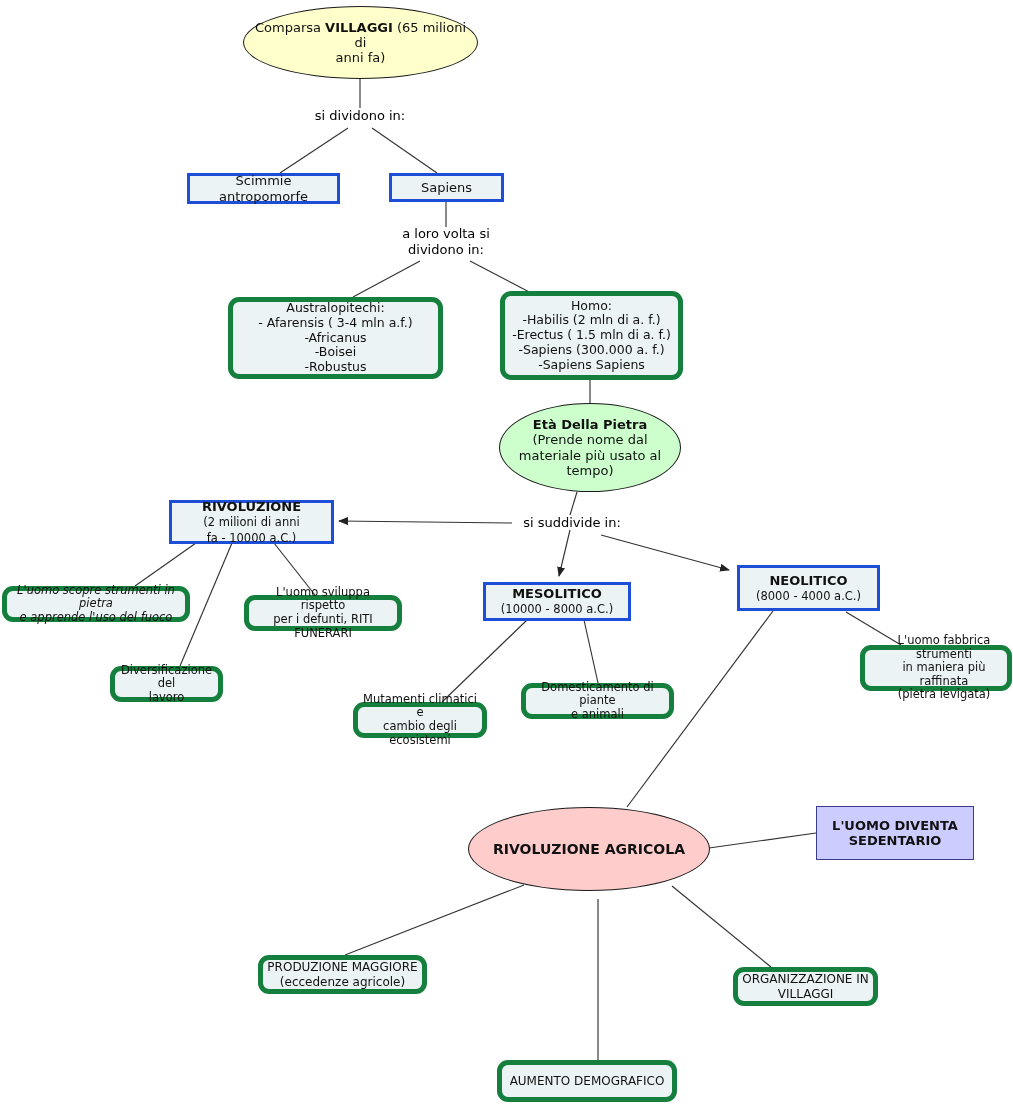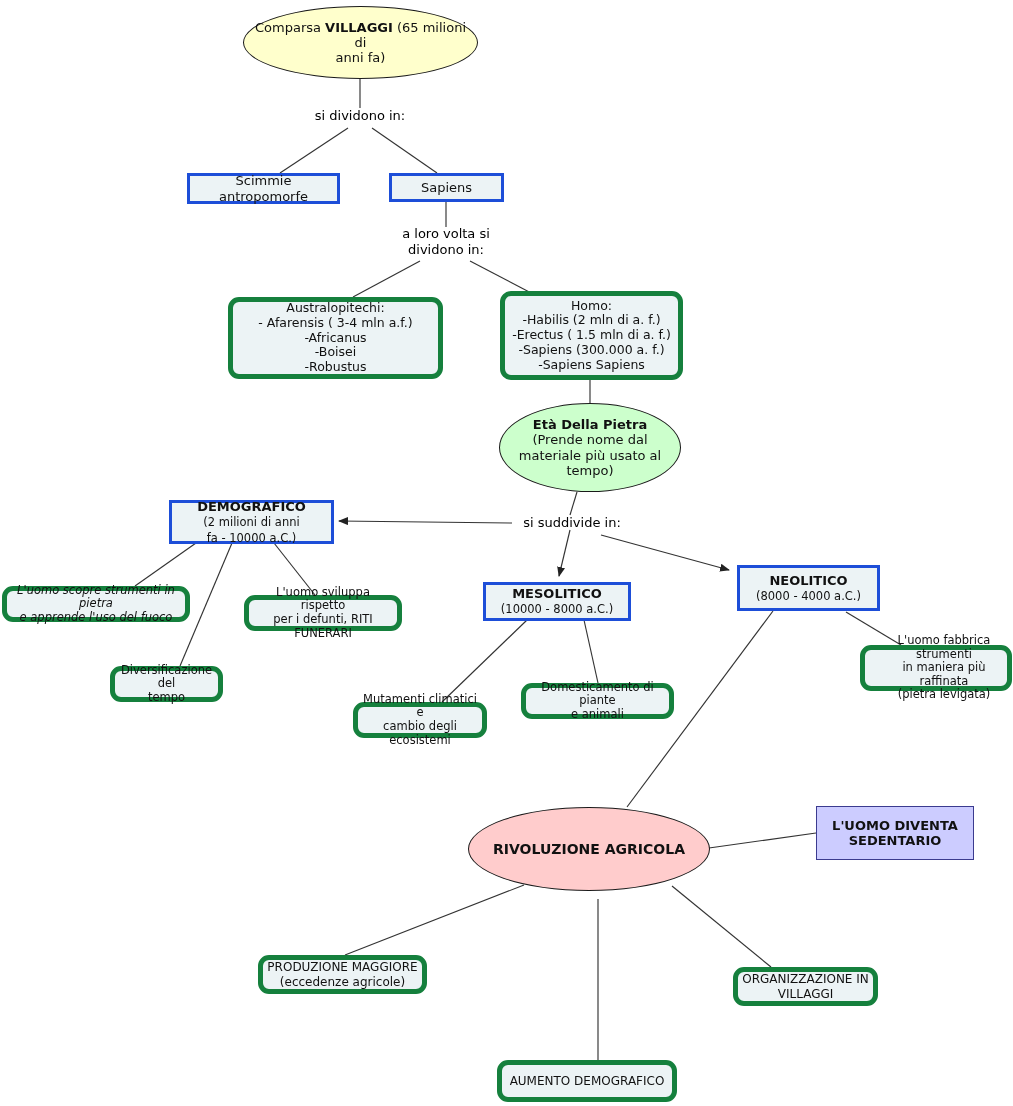--- a/index.html
+++ b/index.html
@@ -172,40 +172,40 @@
 
   <div class="node ellipse ell-green" style="left:499px; top:403px; width:182px; height:89px;">
     <span class="txt"><span class="t-bold">Età Della Pietra</span><br><span>(Prende nome dal
 materiale più usato al
 tempo)</span></span>
   </div>
 
   <div class="label" style="left:512px; top:515px; width:120px;">si suddivide in:</div>
 
   <div class="node box" style="left:169px; top:500px; width:165px; height:44px;">
-    <span class="txt"><span class="t-bold">DEMOGRAFICO</span><br><span class="small">(2 milioni di anni
+    <span class="txt"><span class="t-bold">RIVOLUZIONE</span><br><span class="small">(2 milioni di anni
 fa - 10000 a.C.)</span></span>
   </div>
 
   <div class="node box" style="left:483px; top:582px; width:148px; height:39px;">
     <span class="txt"><span class="t-bold">MESOLITICO</span><br><span class="small">(10000 - 8000 a.C.)</span></span>
   </div>
 
   <div class="node box" style="left:737px; top:565px; width:143px; height:46px;">
     <span class="txt"><span class="t-bold">NEOLITICO</span><br><span class="small">(8000 - 4000 a.C.)</span></span>
   </div>
 
   <div class="node rbox" style="left:2px; top:586px; width:188px; height:36px; font-size:11.5px;font-style:italic;">
     <span class="txt">L'uomo scopre strumenti in pietra
 e apprende l'uso del fuoco</span>
   </div>
 
   <div class="node rbox" style="left:110px; top:666px; width:113px; height:36px; font-size:11.5px;">
     <span class="txt">Diversificazione del
-tempo</span>
+lavoro</span>
   </div>
 
   <div class="node rbox" style="left:244px; top:595px; width:158px; height:36px; font-size:11.5px;">
     <span class="txt">L'uomo sviluppa rispetto
 per i defunti, RITI FUNERARI</span>
   </div>
 
   <div class="node rbox" style="left:353px; top:702px; width:134px; height:36px; font-size:11.5px;">
     <span class="txt">Mutamenti climatici e
 cambio degli ecosistemi</span>

